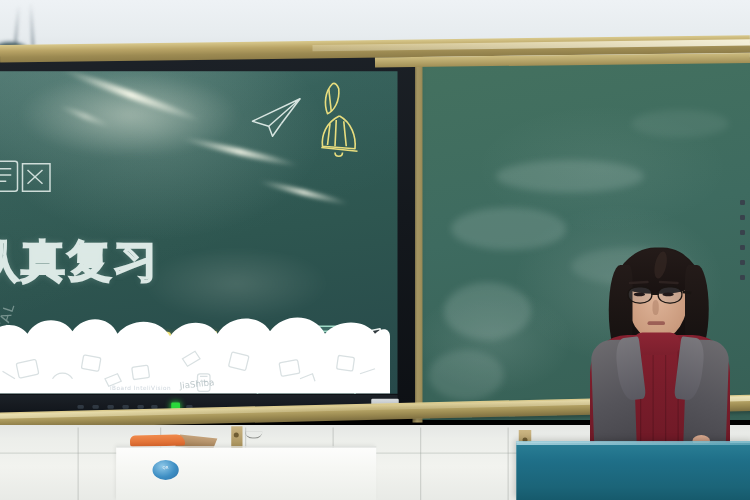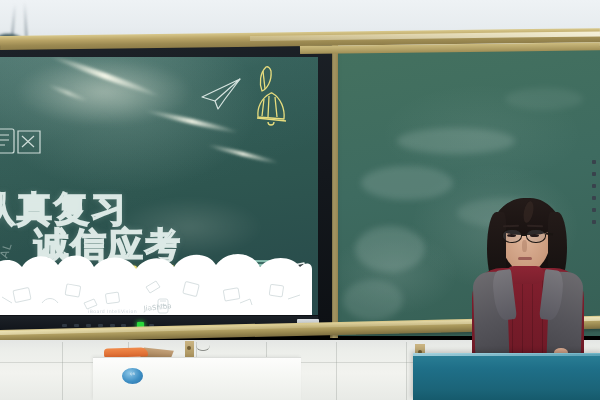--- a/index.html
+++ b/index.html
@@ -351,21 +351,20 @@
         <rect x="2" y="4" width="22" height="24" rx="2"></rect>
         <path d="M6 10 H19 M6 15 H19 M6 20 H15"></path>
         <path d="M28 6 L50 6 L50 28 L28 28 Z"></path>
         <path d="M32 11 L44 22 M44 11 L32 22"></path>
       </g>
     </svg>
 
     <div class="left-faint" data-interactable="false">RINCAL</div>
 
     <div class="slide-title" id="title-line1" data-interactable="false">认真复习</div>
-    <div class="slide-title" id="title-line2" data-interactable="false">诚信应考</div>
     <div class="slide-sub" data-interactable="false">18EZ06主题班会</div>
 
     <svg class="doodle" style="left:186px;top:196px;" width="132" height="72" viewBox="0 0 132 72" data-interactable="false">
       <g stroke-width="1.3" stroke-linejoin="round" fill="none">
 
         <g stroke="#e8f2ee">
           <path d="M44 6 L12 38 L18 46 L52 14 Z" fill="rgba(200,220,215,.22)"></path>
           <path d="M12 38 L6 48 L18 46"></path>
           <path d="M48 8 L54 2"></path>
           <path d="M20 30 L26 36 M26 24 L32 30 M32 18 L38 24"></path>

